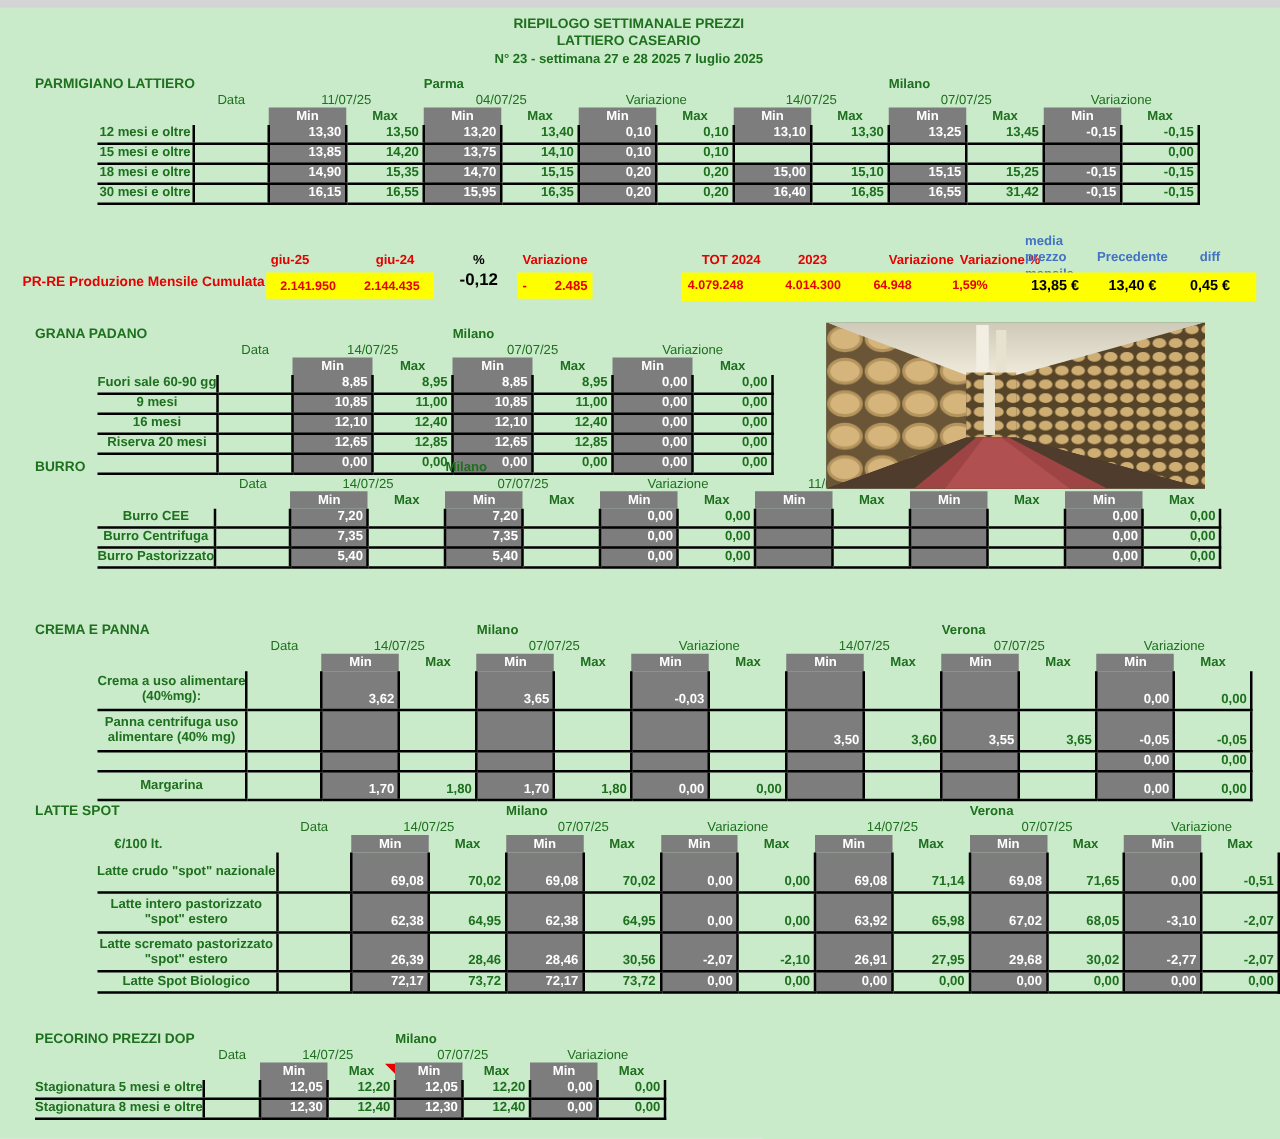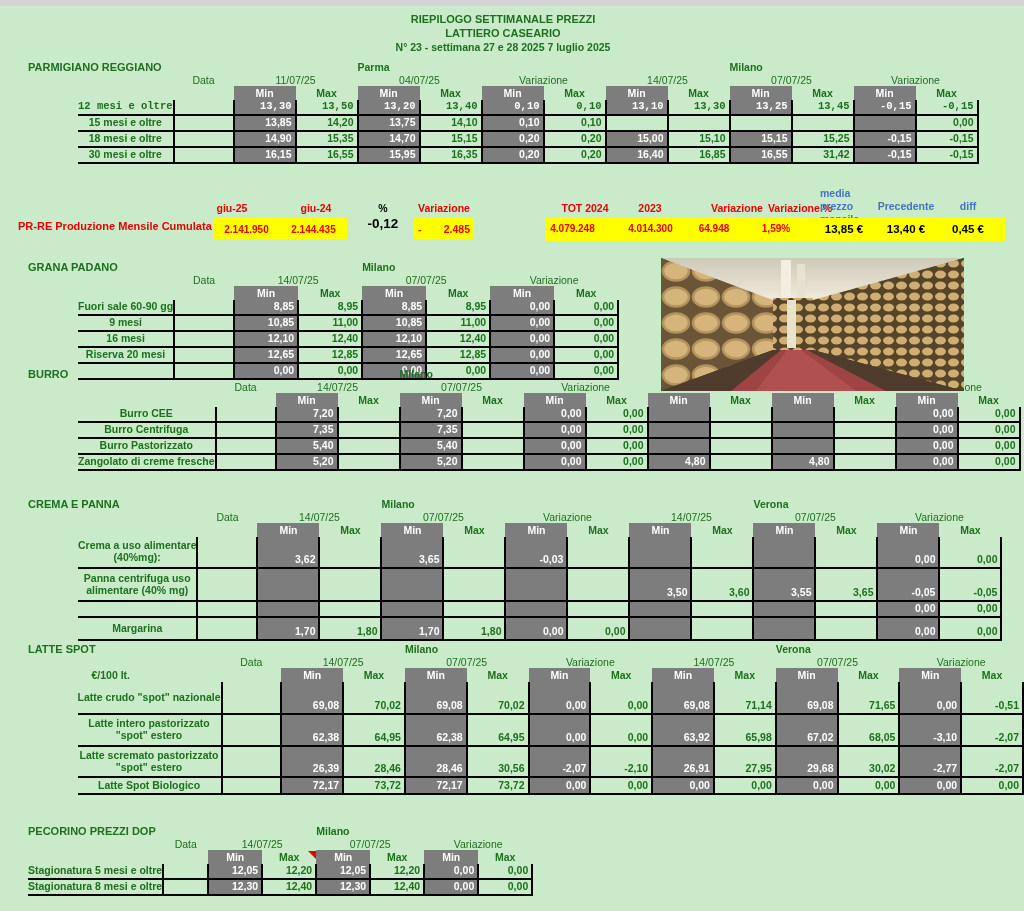--- a/index.html
+++ b/index.html
@@ -86,21 +86,21 @@
           <col style="width: 62px;">
           <col style="width: 62px;">
           <col style="width: 62px;">
           <col style="width: 62px;">
           <col style="width: 62px;">
           <col style="width: 62px;">
           <col style="width: 62px;">
         </colgroup>
         <tbody>
           <tr style="height: 13px;">
-            <td colspan="3" class="sttl">PARMIGIANO REGGIANO</td>
+            <td colspan="3" class="sttl">PARMIGIANO LATTIERO</td>
             <td colspan="2" class="mkt"></td>
             <td colspan="2" class="mkt">Parma</td>
             <td colspan="2" class="mkt"></td>
             <td colspan="2" class="mkt"></td>
             <td colspan="2" class="mkt">Milano</td>
             <td colspan="2" class="mkt"></td>
           </tr>
           <tr style="height: 13px;">
             <td colspan="2"></td>
             <td class="dhd">Data</td>
@@ -120,21 +120,21 @@
             <td class="mxh">Max</td>
             <td class="mnh">Min</td>
             <td class="mxh">Max</td>
             <td class="mnh">Min</td>
             <td class="mxh">Max</td>
             <td class="mnh">Min</td>
             <td class="mxh">Max</td>
             <td class="mnh">Min</td>
             <td class="mxh">Max</td>
           </tr>
-          <tr class="dr" style="height: 14px; font-family: Liberation Mono, monospace;">
+          <tr class="dr" style="height: 14px;">
             <td class="ind"></td>
             <td class="lbl">
               <div class="lblin">
                 <span>12 mesi e oltre</span>
               </div>
             </td>
             <td class="dc"></td>
             <td class="v g">13,30</td>
             <td class="v">13,50</td>
             <td class="v g">13,20</td>
@@ -436,41 +436,20 @@
             <td class="dc"></td>
             <td class="v g">5,40</td>
             <td class="v"></td>
             <td class="v g">5,40</td>
             <td class="v"></td>
             <td class="v g">0,00</td>
             <td class="v">0,00</td>
             <td class="v g"></td>
             <td class="v"></td>
             <td class="v g"></td>
-            <td class="v"></td>
-            <td class="v g">0,00</td>
-            <td class="v last">0,00</td>
-          </tr>
-          <tr class="dr" style="height: 14px;">
-            <td class="ind"></td>
-            <td class="lbl">
-              <div class="lblin">
-                <span>Zangolato di creme fresche</span>
-              </div>
-            </td>
-            <td class="dc"></td>
-            <td class="v g">5,20</td>
-            <td class="v"></td>
-            <td class="v g">5,20</td>
-            <td class="v"></td>
-            <td class="v g">0,00</td>
-            <td class="v">0,00</td>
-            <td class="v g">4,80</td>
-            <td class="v"></td>
-            <td class="v g">4,80</td>
             <td class="v"></td>
             <td class="v g">0,00</td>
             <td class="v last">0,00</td>
           </tr>
         </tbody>
       </table>
     </div>
   <div class="sec" style="top:497px">
       <table>
         <colgroup>

